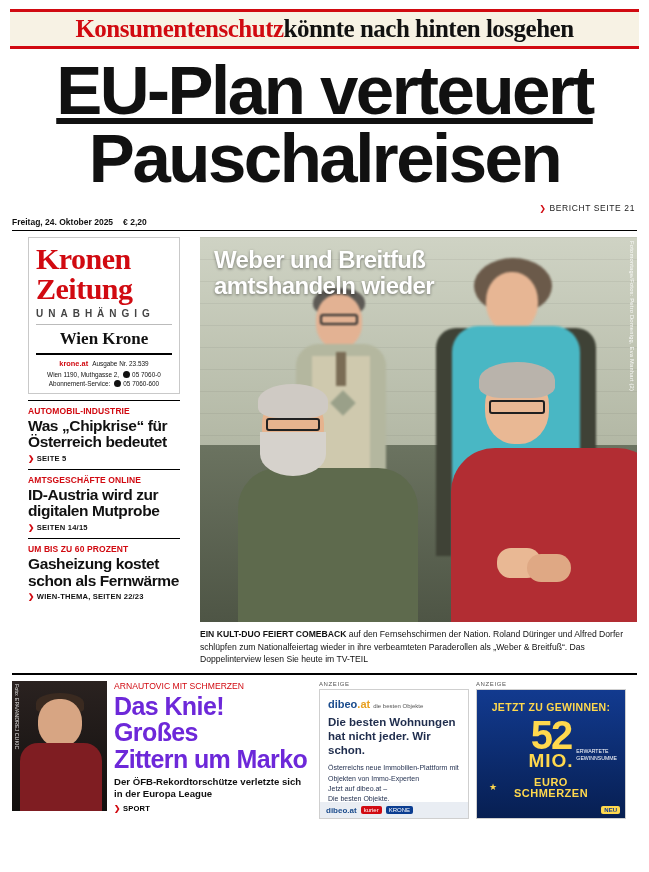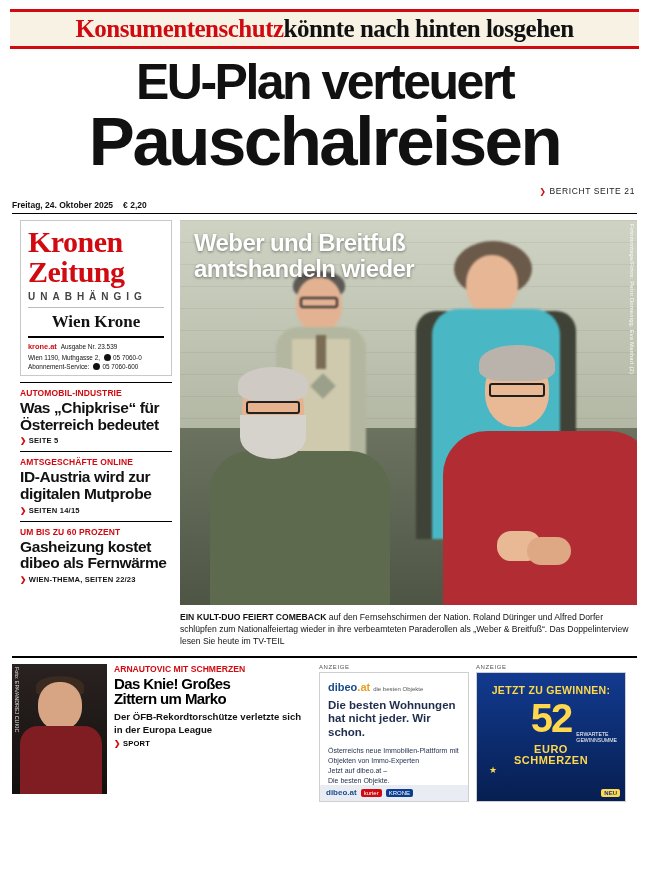--- a/index.html
+++ b/index.html
@@ -37,21 +37,21 @@
   }
 
   
   .headline {
     margin: 10px 12px 0 12px;
     text-align: center;
     color: #111;
     font-weight: 700;
     font-family: "Liberation Sans", sans-serif;
   }
-  .headline .l1 { font-size: 50px; line-height: 0.92; letter-spacing: -2.5px; display:block; }
+  .headline .l1 { font-size: 69px; line-height: 0.92; letter-spacing: -2.5px; display:block;text-decoration:underline; }
   .headline .l2 { font-size: 69px; line-height: 0.97; letter-spacing: -2.5px; display:block; margin-top: 4px;}
 
   .ref-line {
     margin: 10px 14px 0 0;
     text-align: right;
     font-size: 8.5px;
     letter-spacing: 0.6px;
     color: #222;
     font-weight: 400;
   }
@@ -65,22 +65,22 @@
     font-size: 8.5px;
     color: #111;
     display: flex; align-items: flex-end; gap: 10px;
     font-weight: 600;
   }
   .dateline .price { font-weight: 600; }
 
   
   .body {
     display: flex;
-    margin: 6px 12px 0 20px;
-    gap: 8px;
+    margin: 6px 12px 0 28px;
+    gap: 20px;
   }
   .col-left { width: 152px; }
   .col-right { flex: 1; }
 
   
   .logo-box {
     border: 1px solid #c9c9c9;
     padding: 6px 7px 4px 7px;
   }
   .logo-kronen, .logo-zeitung {
@@ -104,21 +104,21 @@
     font-family: "Liberation Serif", serif;
     font-weight: 700;
     font-size: 17px;
     text-align: center;
     margin-top: 4px;
   }
   .logo-rule2 { border-top: 2px solid #000; margin-top: 4px; }
 
   .imprint { margin-top: 4px; font-size: 6.4px; line-height: 1.45; color: #111; }
   .imprint .url { color: #d10a11; font-weight: 700; font-size: 7.4px; }
-  .imprint .row { display: flex; justify-content: flex-start; gap:4px; }
+  .imprint .row { display: flex; justify-content: center; gap:4px; }
   .phone-dot { display:inline-block; width:7px; height:7px; border-radius:50%; background:#111; margin-right:2px; position:relative; top:1px;}
 
   .hr-thin { border-top: 1px solid #000; margin: 6px 0 5px 0; }
 
   
   .teaser { margin-bottom: 4px; }
   .teaser .kick {
     color: #d10a11; font-weight: 700; font-size: 8.5px;
     letter-spacing: 0.1px; margin-bottom: 2px;
   }
@@ -212,22 +212,22 @@
   }
   .sport-photo .athlete-head { position:absolute; left:26px; top:18px; width:44px;height:48px;border-radius:46%;background:#d7a583;}
   .sport-photo .athlete-hair { position:absolute; left:24px; top:12px; width:48px;height:20px;border-radius:50% 50% 20% 20%;background:#3a2a20;}
   .sport-photo .athlete-body { position:absolute; left:8px; top:62px; width:82px;height:70px;border-radius:18px 18px 0 0;background:#7f1d22;}
   .sport-photo .credit {
     position:absolute; left:1px; top:0; height:100%; writing-mode: vertical-rl;
     font-size:5.4px; color:#fff; opacity:.85; padding:3px 1px;
     display:flex; align-items:flex-end;
   }
   .sport-text { flex: 1; }
-  .sport-text .kick { color:#d10a11; font-weight:700; font-size:8.6px; margin-bottom:2px; }
-  .sport-text .head { color:#000000; font-weight:700; font-size:15px; line-height:1.05; letter-spacing:-0.6px; }
+  .sport-text .kick { color:#d10a11; font-weight:400; font-size:8.6px; margin-bottom:2px; }
+  .sport-text .head { color:#6d28d9; font-weight:700; font-size:25px; line-height:1.05; letter-spacing:-0.6px; }
   .sport-text .sub { color:#111; font-weight:700; font-size:9.6px; line-height:1.3; margin-top:4px; }
   .sport-text .ref { font-size:7.6px; font-weight:700; margin-top:3px; letter-spacing:.2px;}
   .sport-text .ref .arrow { color:#d10a11; }
 
   .ad-col { width: 150px; }
   .ad-label { font-size: 6px; color: #555; letter-spacing: .6px; text-transform: uppercase; margin-bottom: 2px; }
   .ad-box { border: 1px solid #cfcfcf; height: 130px; position: relative; overflow:hidden; background:#fff; }
   .ad1-inner { padding: 8px 8px 0 8px; }
   .ad1-logo { font-size: 11px; font-weight: 700; color: #1a4b8c; }
   .ad1-logo .dot { color:#e8a020; }
@@ -312,21 +312,21 @@
 
       <div class="teaser">
         <div class="kick">AMTSGESCHÄFTE ONLINE</div>
         <div class="head">ID-Austria wird zur digitalen Mutprobe</div>
         <div class="ref"><span class="arrow">❯</span> <span>SEITEN 14/15</span></div>
       </div>
       <div class="hr-thin"></div>
 
       <div class="teaser">
         <div class="kick">UM BIS ZU 60 PROZENT</div>
-        <div class="head">Gasheizung kostet dibeo als Fernwärme</div>
+        <div class="head">Gasheizung kostet schon als Fernwärme</div>
         <div class="ref"><span class="arrow">❯</span> <span>WIEN-THEMA, SEITEN 22/23</span></div>
       </div>
     </div>
 
     <div class="col-right">
       <div class="photo-wrap">
         <div class="sky"></div>
         <div class="wall"></div>
         <div class="wall-lines"></div>
         <div class="ground"></div>
@@ -414,20 +414,21 @@
           <span class="chip2">KRONE</span>
         </div>
       </div>
     </div>
 
     <div class="ad-col">
       <div class="ad-label">ANZEIGE</div>
       <div class="ad-box ad2">
         <div class="ad2-top"><span class="t">JETZT ZU GEWINNEN:</span></div>
         <div class="ad2-big">52</div>
+        <div class="ad2-mio">MIO.</div>
         <div class="ad2-sub" style="white-space:pre-line">ERWARTETE
 GEWINNSUMME</div>
         <div class="ad2-brand">
           <div>EURO</div>
           <div>SCHMERZEN</div>
         </div>
         <div class="ad2-star">★</div>
         <div class="ad2-badge">NEU</div>
       </div>
     </div>

